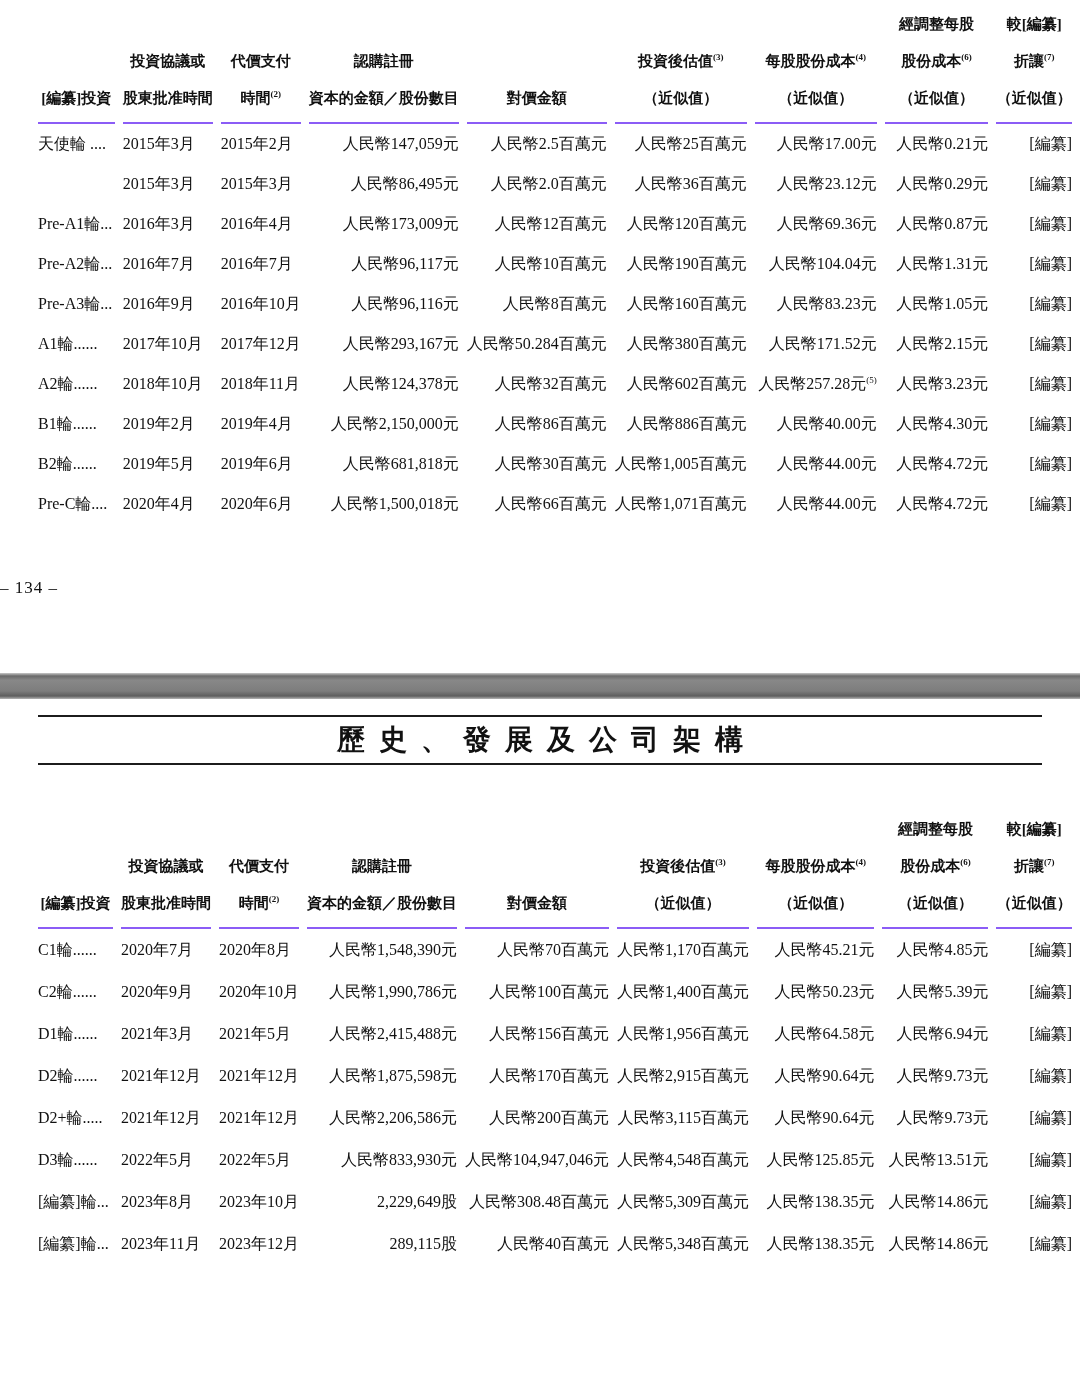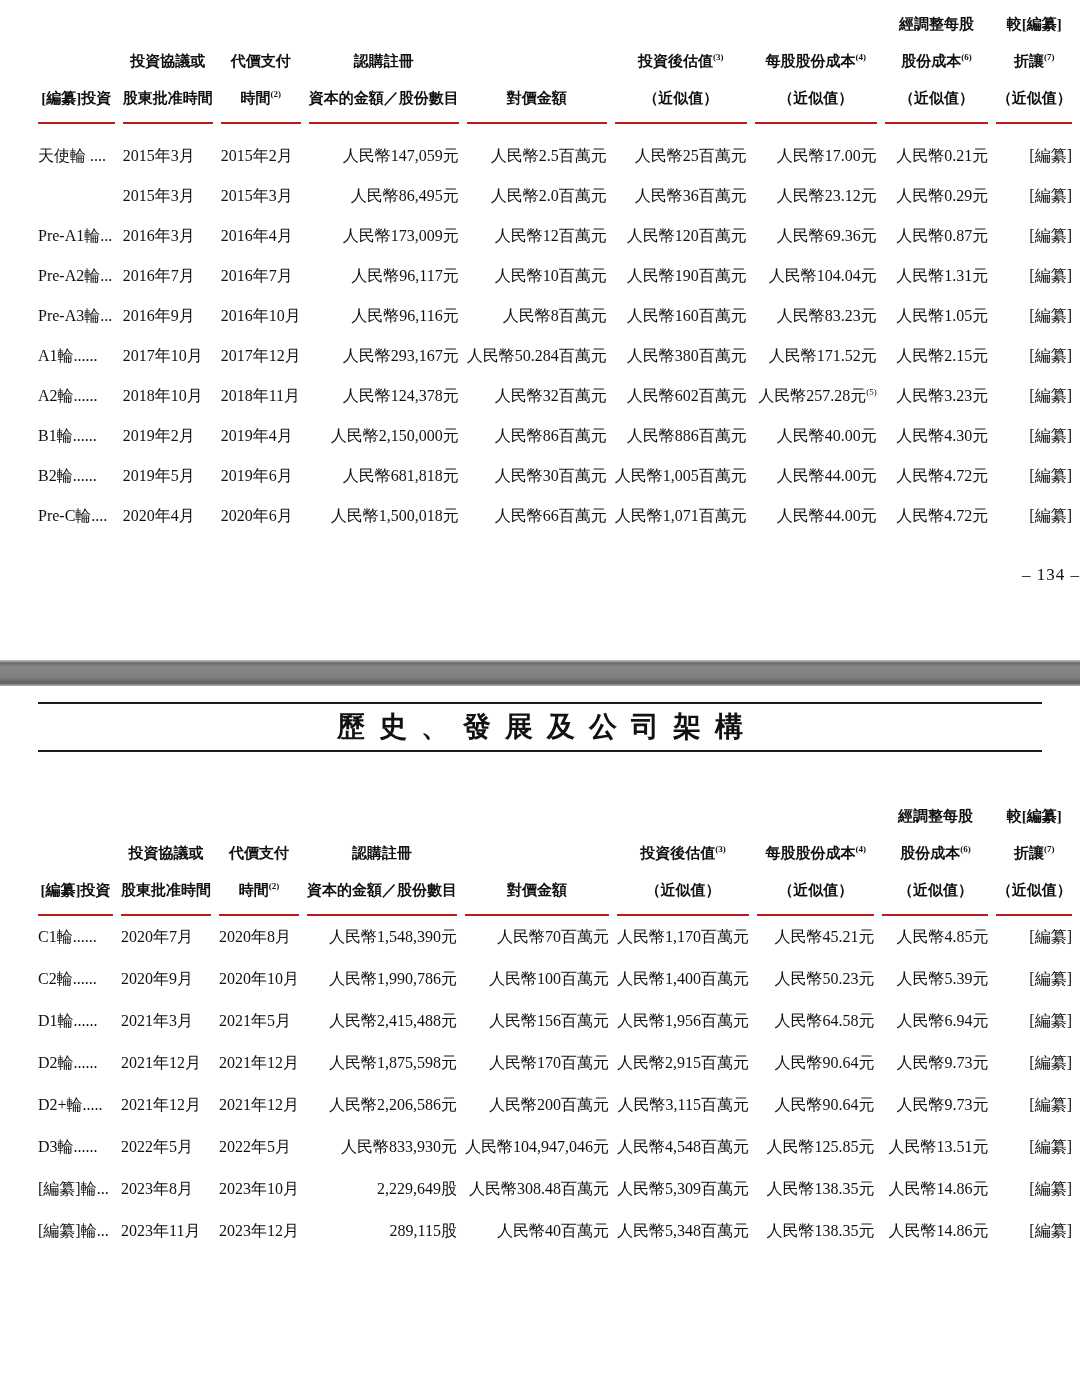--- a/index.html
+++ b/index.html
@@ -13,47 +13,47 @@
 
   
   table.inv{
     border-collapse:separate;
     border-spacing:8px 0;
     table-layout:fixed;
     margin-left:30px;
   }
   table.inv th{
     vertical-align:bottom;
-    border-bottom:2px solid #b91c1c;
+    border-bottom:2px solid #8b5cf6;
     padding:0 0 5px 0;
     font-weight:bold;
     font-size:15px;
     line-height:1;
   }
   .h-line{height:37px;line-height:37px;text-align:center;white-space:nowrap;overflow:visible;}
   table.inv td{
     font-size:16px;
     white-space:nowrap;
     overflow:visible;
     padding:0;
   }
   #table1 tbody td{height:40px;line-height:40px;}
   #table2 tbody td{height:42px;line-height:42px;}
-  #table1 tbody tr:first-child td{padding-top:12px;}
+  #table1 tbody tr:first-child td{}
   #table2 tbody tr:first-child td{padding-top:0;}
   td.al-left{text-align:left;}
   td.al-center{text-align:left;}
   td.al-right{text-align:right;}
   sup{font-size:9px;vertical-align:super;line-height:0;letter-spacing:0;}
 
   
   .page-number{
-    text-align:right;
+    text-align:left;
     font-size:17px;
-    margin-top:28px;
+    margin-top:53px;
     letter-spacing:1px;
     height:22px;line-height:22px;
   }
   .gray-bar{
     width:1080px;height:26px;
     margin-top:74px;
     background:linear-gradient(to bottom,
       #c9c9c9 0px,#6a6a6a 3px,#888888 7px,
       #7d7d7d 18px,#5e5e5e 23px,#b5b5b5 26px);
   }

